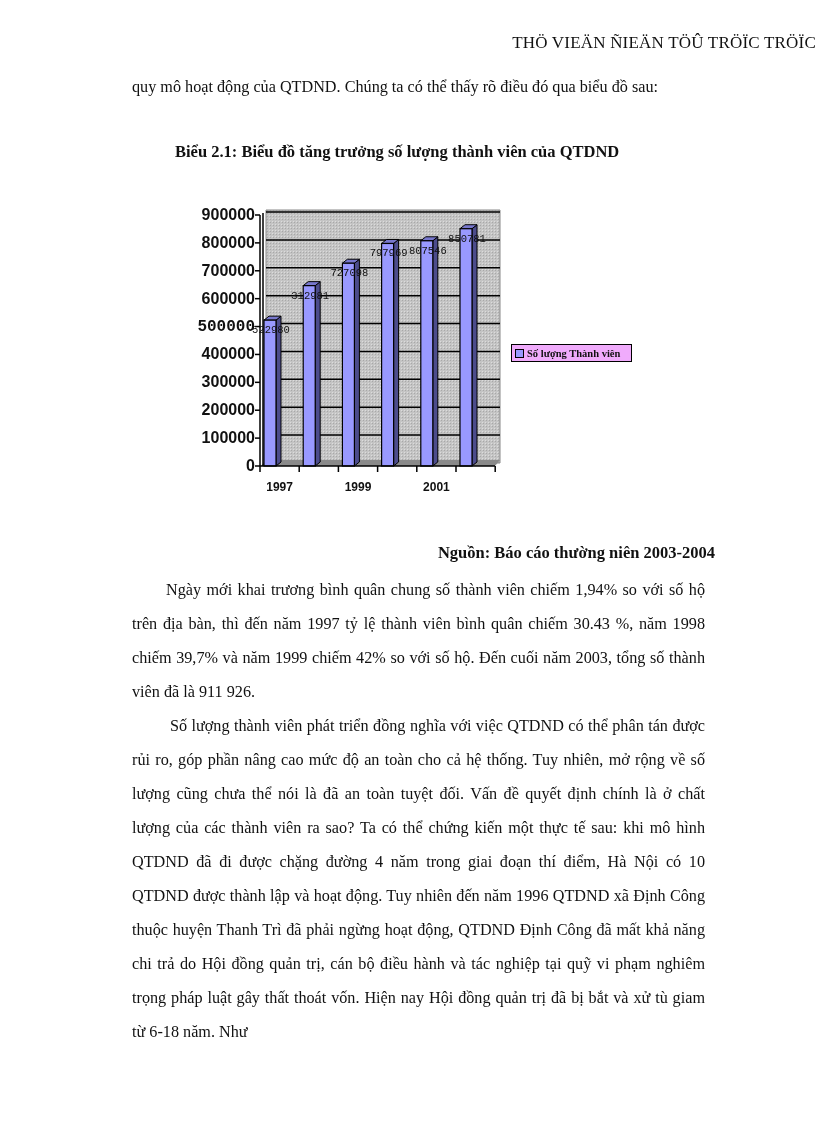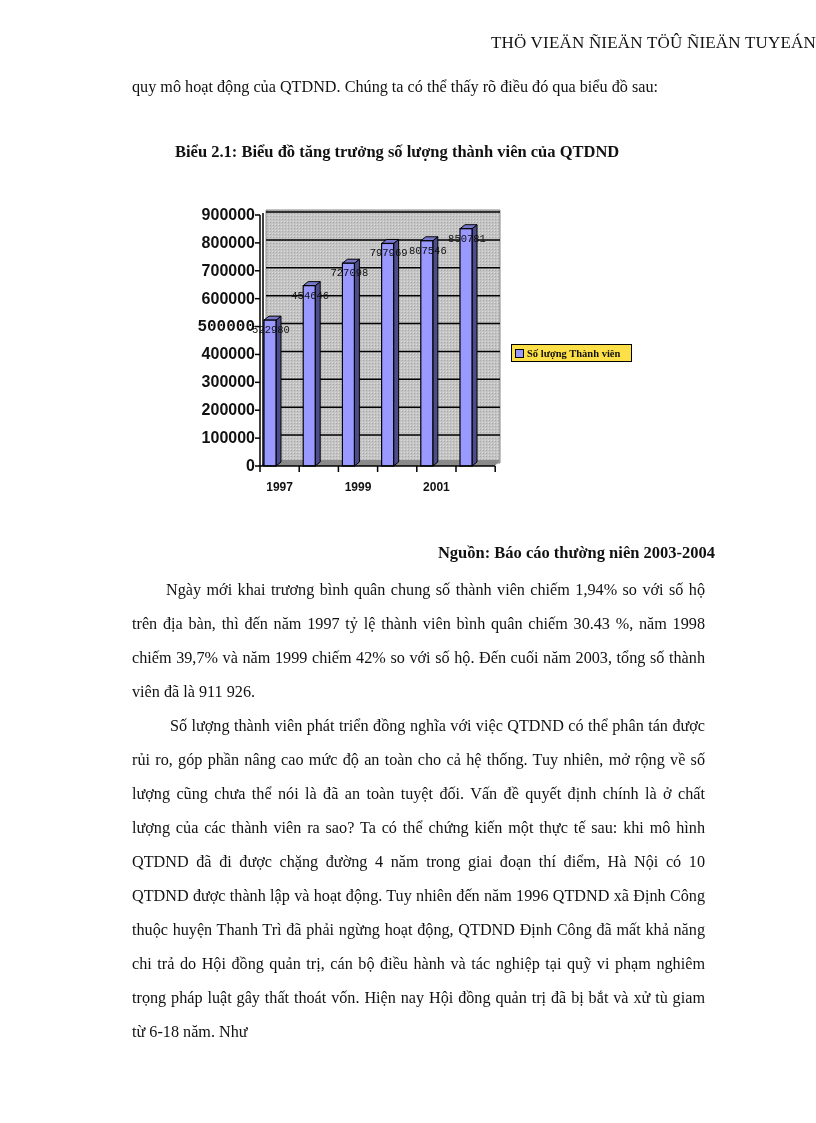--- a/index.html
+++ b/index.html
@@ -9,28 +9,28 @@
   .p { position: absolute; left: 132px; width: 573px; font-size: 16.2px; line-height: 34px; text-align: justify; }
   .caption { position: absolute; top: 142px; left: 175px; font-size: 16.5px; font-weight: bold; white-space: nowrap; }
   .source { position: absolute; top: 543px; right: 101px; font-size: 16.5px; font-weight: bold; white-space: nowrap; }
   .indent { text-indent: 34px; }
   .indent2 { text-indent: 38px; }
   .chart { position: absolute; left: 0; top: 0; width: 816px; height: 520px; pointer-events: none; }
   .chart svg { position: absolute; left: 0; top: 0; }
   .ytick { position: absolute; font-family: "Liberation Sans", sans-serif; font-weight: bold; font-size: 16px; text-align: right; width: 62px; left: 193px; line-height: 16px; }
   .xtick { position: absolute; font-family: "Liberation Sans", sans-serif; font-weight: bold; font-size: 12px; width: 50px; text-align: center; top: 480px; }
   .dlabel { position: absolute; font-family: Liberation Mono, monospace; font-size: 10.5px; width: 50px; text-align: center; line-height: 11px; margin-top: 20px; }
-  .legend { position: absolute; left: 511px; top: 344px; width: 121px; height: 18px; border: 1.5px solid #000; background: #fde047;
+  .legend { position: absolute; left: 511px; top: 344px; width: 121px; height: 18px; border: 1.5px solid #000; background: #f0abfc;
             font-family: "Liberation Serif", serif; font-weight: bold; font-size: 10.5px; display: flex; align-items: center; box-sizing: border-box; padding-left: 3px; }
   .legend .swatch { width: 7px; height: 7px; background: #9999ff; border: 1px solid #000; margin-right: 3px; }
 </style>
 </head>
 <body>
 
-<div class="header">THÖ VIEÄN ÑIEÄN TÖÛ ÑIEÄN TUYEÁN</div>
+<div class="header">THÖ VIEÄN ÑIEÄN TÖÛ TRÖÏC TRÖÏC</div>
 
 <div class="p" style="top:70px;">quy mô hoạt động của QTDND. Chúng ta có thể thấy rõ điều đó qua biểu đồ sau:</div>
 
 <div class="caption">Biểu 2.1: Biểu đồ tăng trưởng số lượng thành viên của QTDND</div>
 
 <div class="chart">
   <svg width="816" height="520">
     <defs>
       <pattern id="dots" width="3" height="3" patternUnits="userSpaceOnUse">
         <rect width="3" height="3" fill="#c4c4c4"></rect>
@@ -127,21 +127,21 @@
       <div class="ytick" style="top: 430.111px;">100000</div>
       <div class="ytick" style="top: 458px;">0</div>
     </div>
   <div id="xtick-labels">
       <div class="xtick" style="left: 254.6px;">1997</div>
       <div class="xtick" style="left: 333px;">1999</div>
       <div class="xtick" style="left: 411.4px;">2001</div>
     </div>
   <div id="data-labels">
       <div class="dlabel" style="left: 246px; top: 305.147px;">522980</div>
-      <div class="dlabel" style="left: 285.2px; top: 270.642px;">454646</div>
+      <div class="dlabel" style="left: 285.2px; top: 270.642px;">312981</div>
       <div class="dlabel" style="left: 324.4px; top: 248.22px;">727098</div>
       <div class="dlabel" style="left: 363.6px; top: 228.455px;">797969</div>
       <div class="dlabel" style="left: 402.8px; top: 225.784px;">807546</div>
       <div class="dlabel" style="left: 442px; top: 213.727px;">850781</div>
     </div>
 
   <div class="legend">
     <span class="swatch"></span>
     <span>Số lượng Thành viên</span>
   </div>

